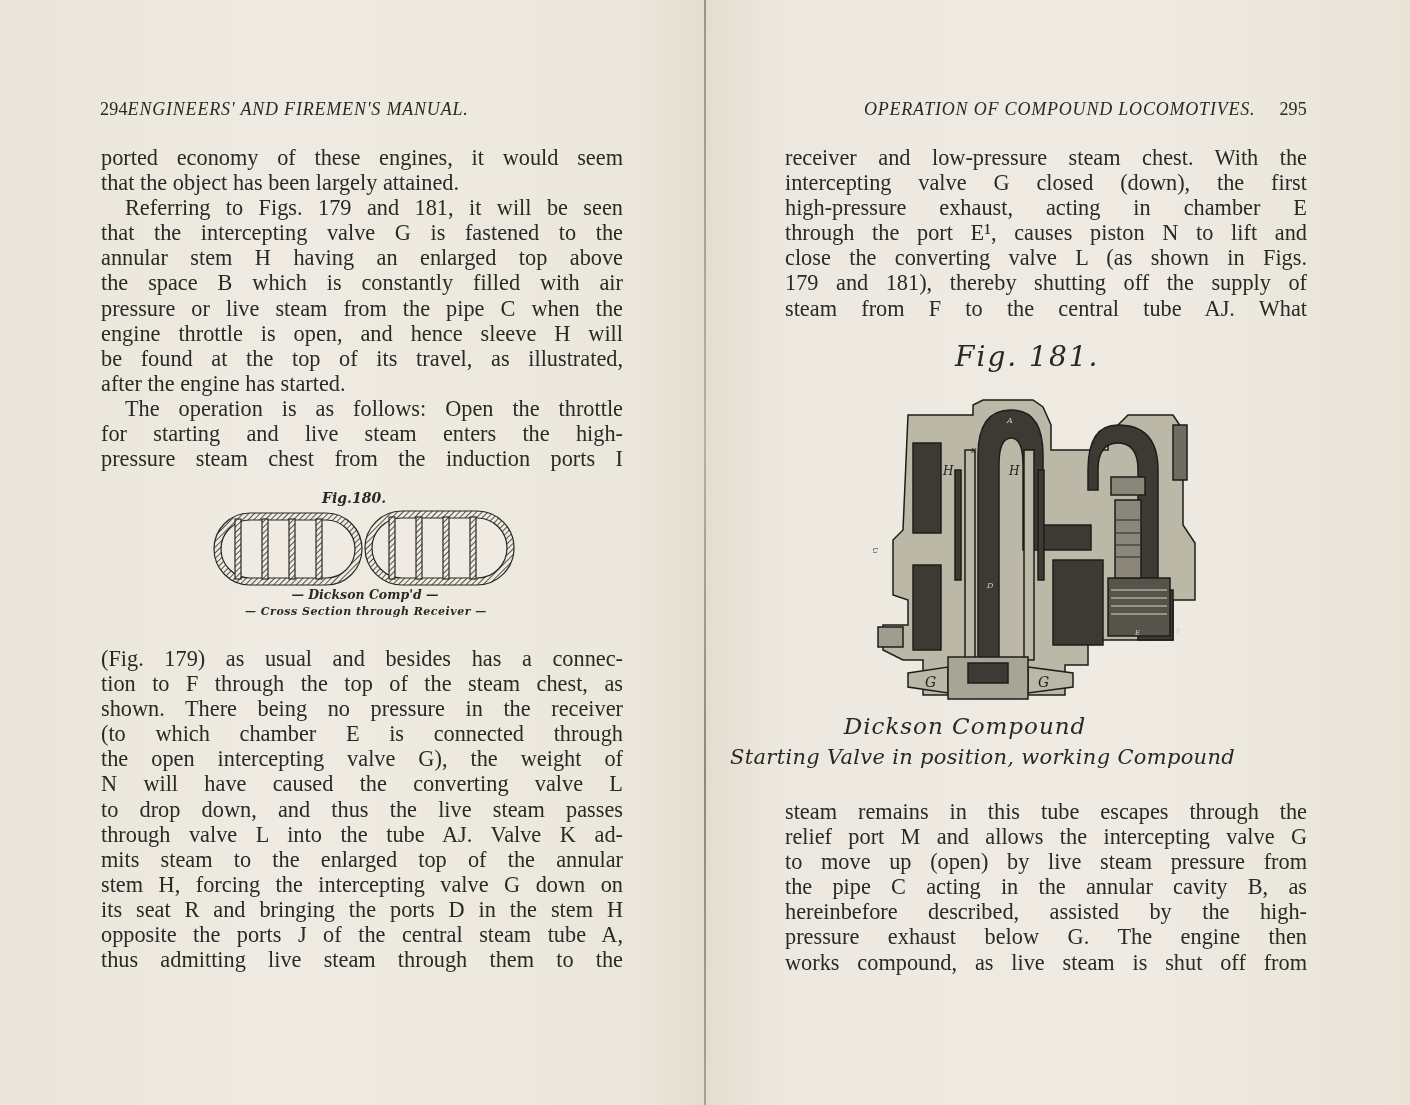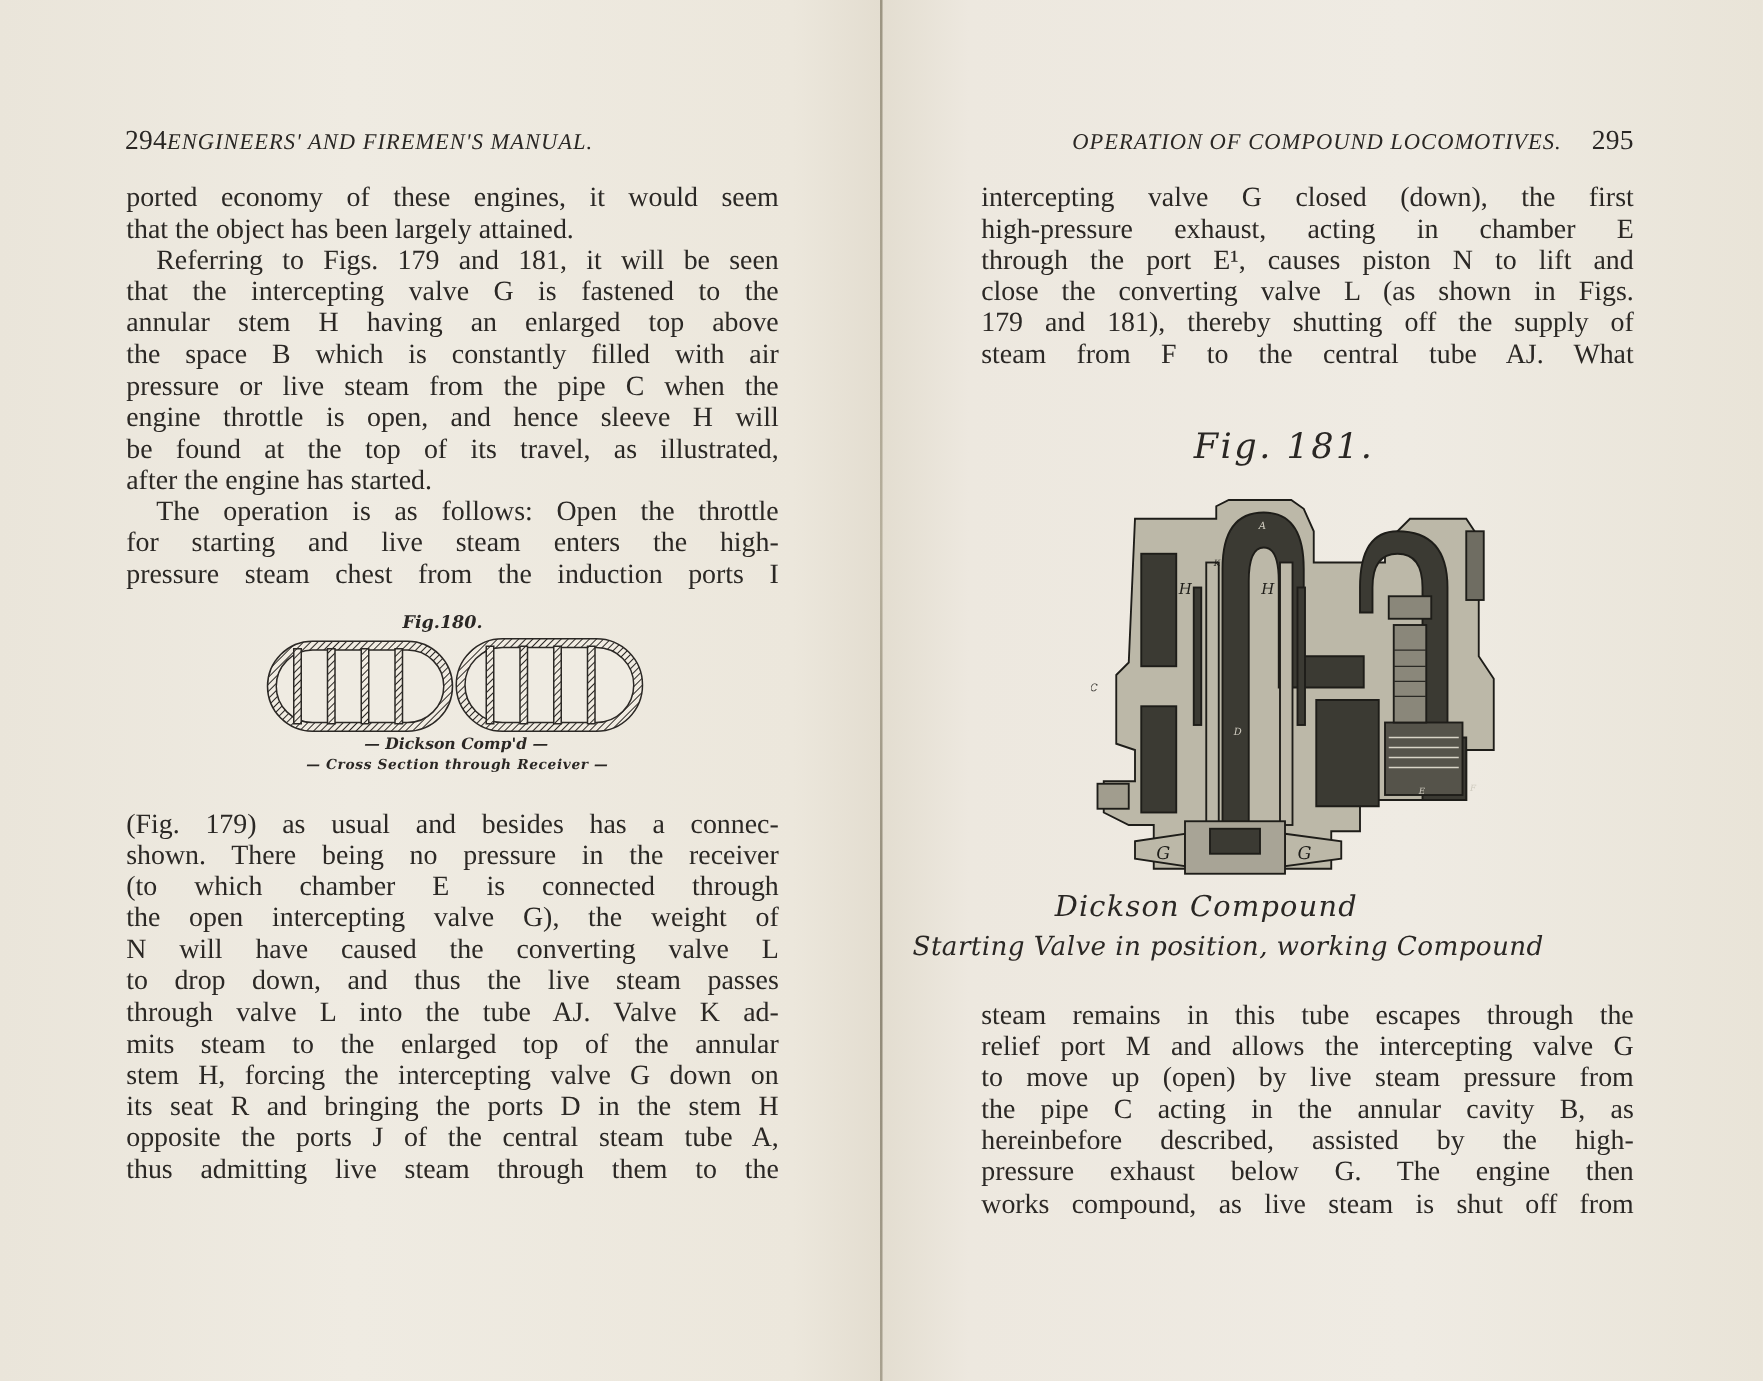--- a/index.html
+++ b/index.html
@@ -20,21 +20,21 @@
     background: linear-gradient(to bottom, #9c9582, #b7b09d 40%, #8e8775 70%, #a9a290);
     z-index: 3;
   }
   .running-head {
     position: absolute; top: 99px; font-size: 17px; letter-spacing: 0.2px;
     display: flex; align-items: baseline; white-space: nowrap;
   }
   .left .running-head { left: 100px; }
   .right .running-head { right: 103px; margin-left: 13px; }
   .running-head .title { font-style: italic; font-family: "Liberation Serif", serif; font-size: 18px; letter-spacing: 0.8px; }
-  .running-head .pnum { font-family: "Liberation Serif", serif; font-size: 22px; }
+  .running-head .pnum { font-family: "Liberation Serif", serif; font-size: 18px; }
   .left .running-head .title { }
   .right .running-head .title { margin-right: 24px; }
 
   .text-block {
     position: absolute; width: 522px;
     font-family: "Liberation Serif", serif; font-size: 22.3px; line-height: 25.1px;
     text-align: justify; color: #2b2825;
   }
   .text-block .line { display: block; text-align-last: justify; white-space: nowrap; }
   .text-block .line.last { text-align-last: left; }
@@ -101,20 +101,21 @@
         <rect x="204" y="7" width="6" height="62" fill="url(#hatch)"></rect>
         <rect x="231" y="7" width="6" height="62" fill="url(#hatch)"></rect>
         <rect x="258" y="7" width="6" height="62" fill="url(#hatch)"></rect>
       </g>
     </svg>
     <div class="fig180-cap1">— Dickson Comp'd —</div>
     <div class="fig180-cap2">— Cross Section through Receiver —</div>
 
     <div class="text-block" style="top:646px;">
       <span class="line">(Fig. 179) as usual and besides has a connec-</span>
+      <span class="line">tion to F through the top of the steam chest, as</span>
       <span class="line">shown. There being no pressure in the receiver</span>
       <span class="line">(to which chamber E is connected through</span>
       <span class="line">the open intercepting valve G), the weight of</span>
       <span class="line">N will have caused the converting valve L</span>
       <span class="line">to drop down, and thus the live steam passes</span>
       <span class="line">through valve L into the tube AJ. Valve K ad-</span>
       <span class="line">mits steam to the enlarged top of the annular</span>
       <span class="line">stem H, forcing the intercepting valve G down on</span>
       <span class="line">its seat R and bringing the ports D in the stem H</span>
       <span class="line">opposite the ports J of the central steam tube A,</span>
@@ -124,20 +125,21 @@
 
   <div class="spine"></div>
 
   <div class="page right">
     <div class="running-head">
       <span class="title">OPERATION OF COMPOUND LOCOMOTIVES.</span>
       <span class="pnum">295</span>
     </div>
 
     <div class="text-block" style="top:145px;">
+      <span class="line">receiver and low-pressure steam chest. With the</span>
       <span class="line">intercepting valve G closed (down), the first</span>
       <span class="line">high-pressure exhaust, acting in chamber E</span>
       <span class="line">through the port E¹, causes piston N to lift and</span>
       <span class="line">close the converting valve L (as shown in Figs.</span>
       <span class="line">179 and 181), thereby shutting off the supply of</span>
       <span class="line">steam from F to the central tube AJ. What</span>
     </div>
 
     <div class="fig181-title" style="left:250px;">Fig. 181.</div>
     <svg class="figure" style="left:168px; top:395px;" width="340" height="315" viewBox="0 0 340 315">

